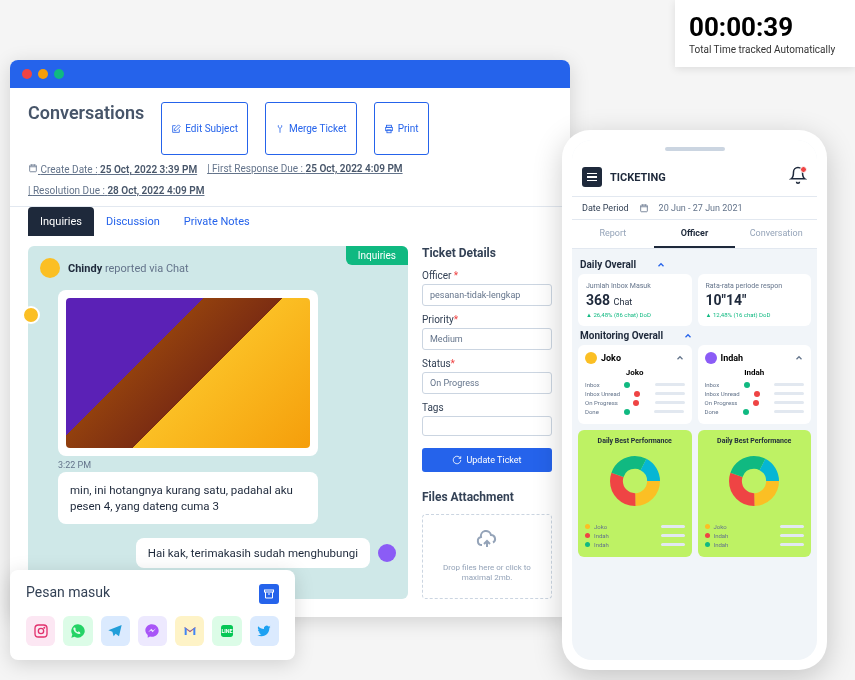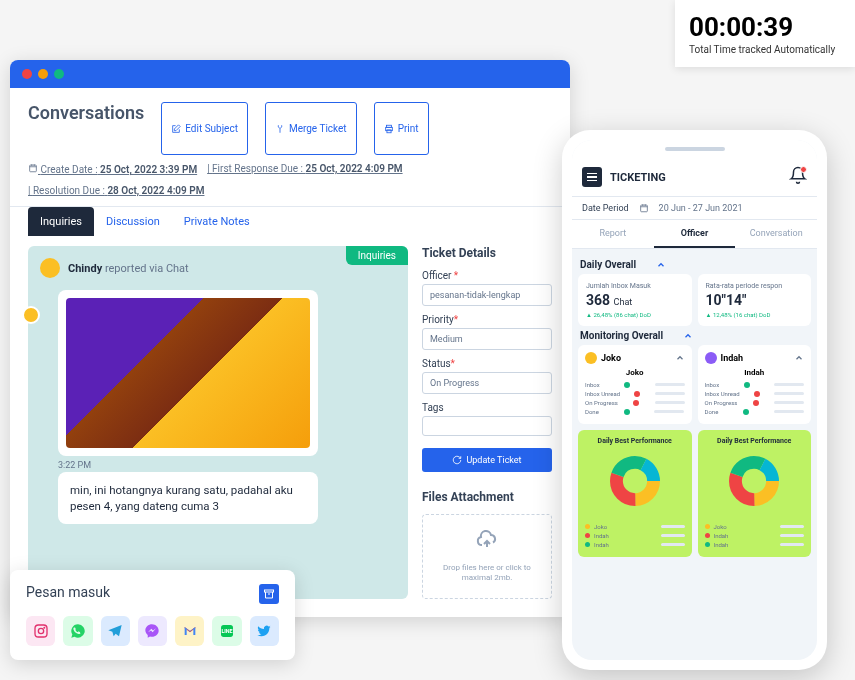--- a/index.html
+++ b/index.html
@@ -173,20 +173,24 @@
       <div class="sender">
         <span class="avatar"></span>
         <span><span class="sender-name">Chindy</span> <span class="sender-via">reported via Chat</span></span>
       </div>
       <span class="side-avatar"></span>
       <div class="msg-in">
         <div class="food-img"></div>
       </div>
       <div class="timestamp">3:22 PM</div>
       <div class="msg-text">min, ini hotangnya kurang satu, padahal aku pesen 4, yang dateng cuma 3</div>
+      <div class="msg-out-row">
+        <div class="msg-out">Hai kak, terimakasih sudah menghubungi</div>
+        <span class="avatar sm"></span>
+      </div>
     </div>
     <div class="details">
       <div class="dt-title">Ticket Details</div>
       <div class="dt-label"><span>Officer</span> <span class="req">*</span></div>
       <div class="dt-field">pesanan-tidak-lengkap</div>
       <div class="dt-label"><span>Priority</span><span class="req">*</span></div>
       <div class="dt-field">Medium</div>
       <div class="dt-label"><span>Status</span><span class="req">*</span></div>
       <div class="dt-field">On Progress</div>
       <div class="dt-label">Tags</div>

